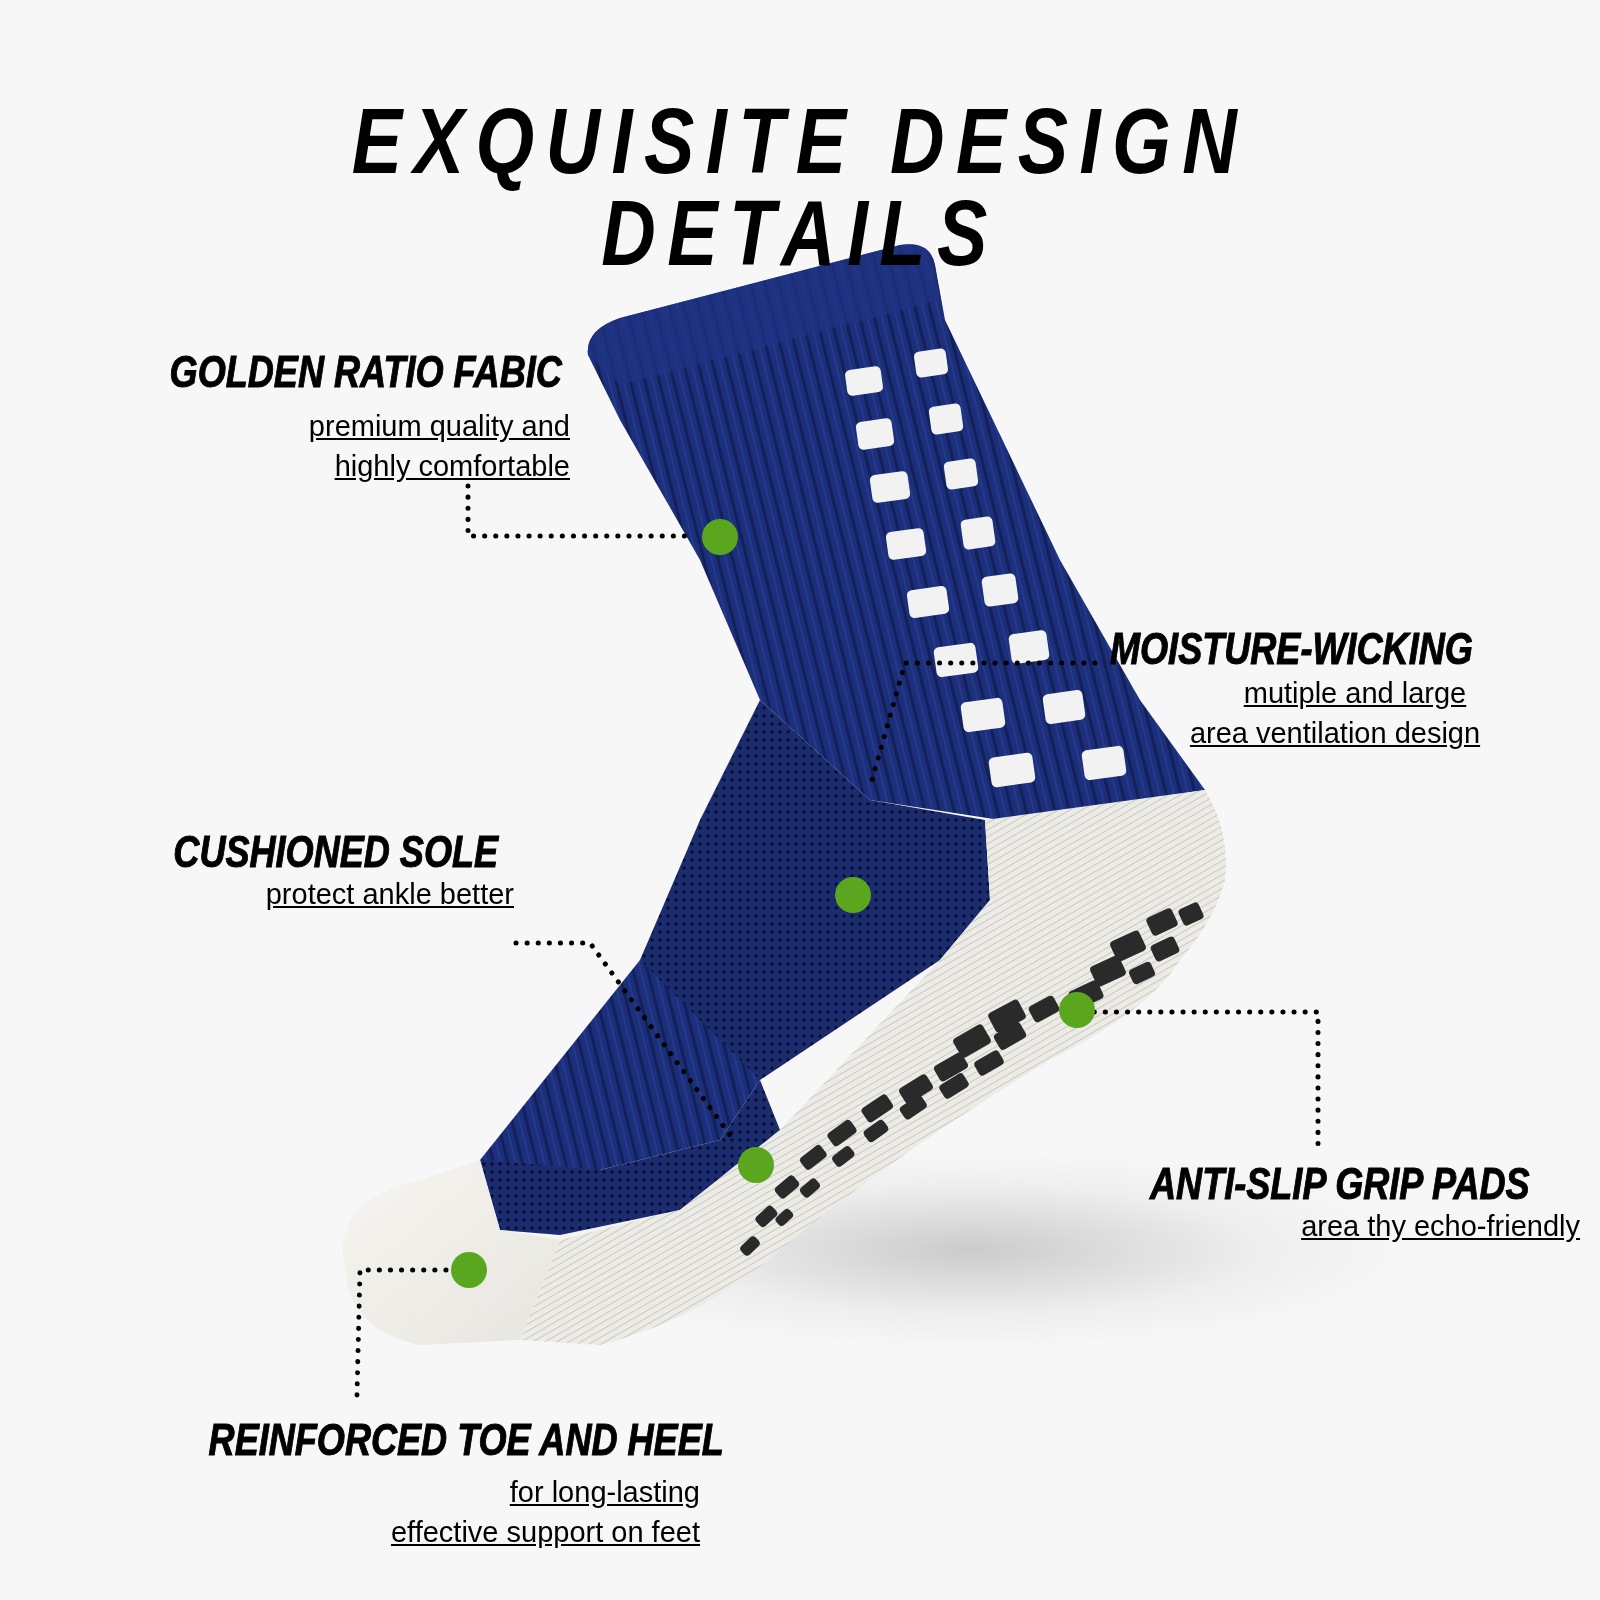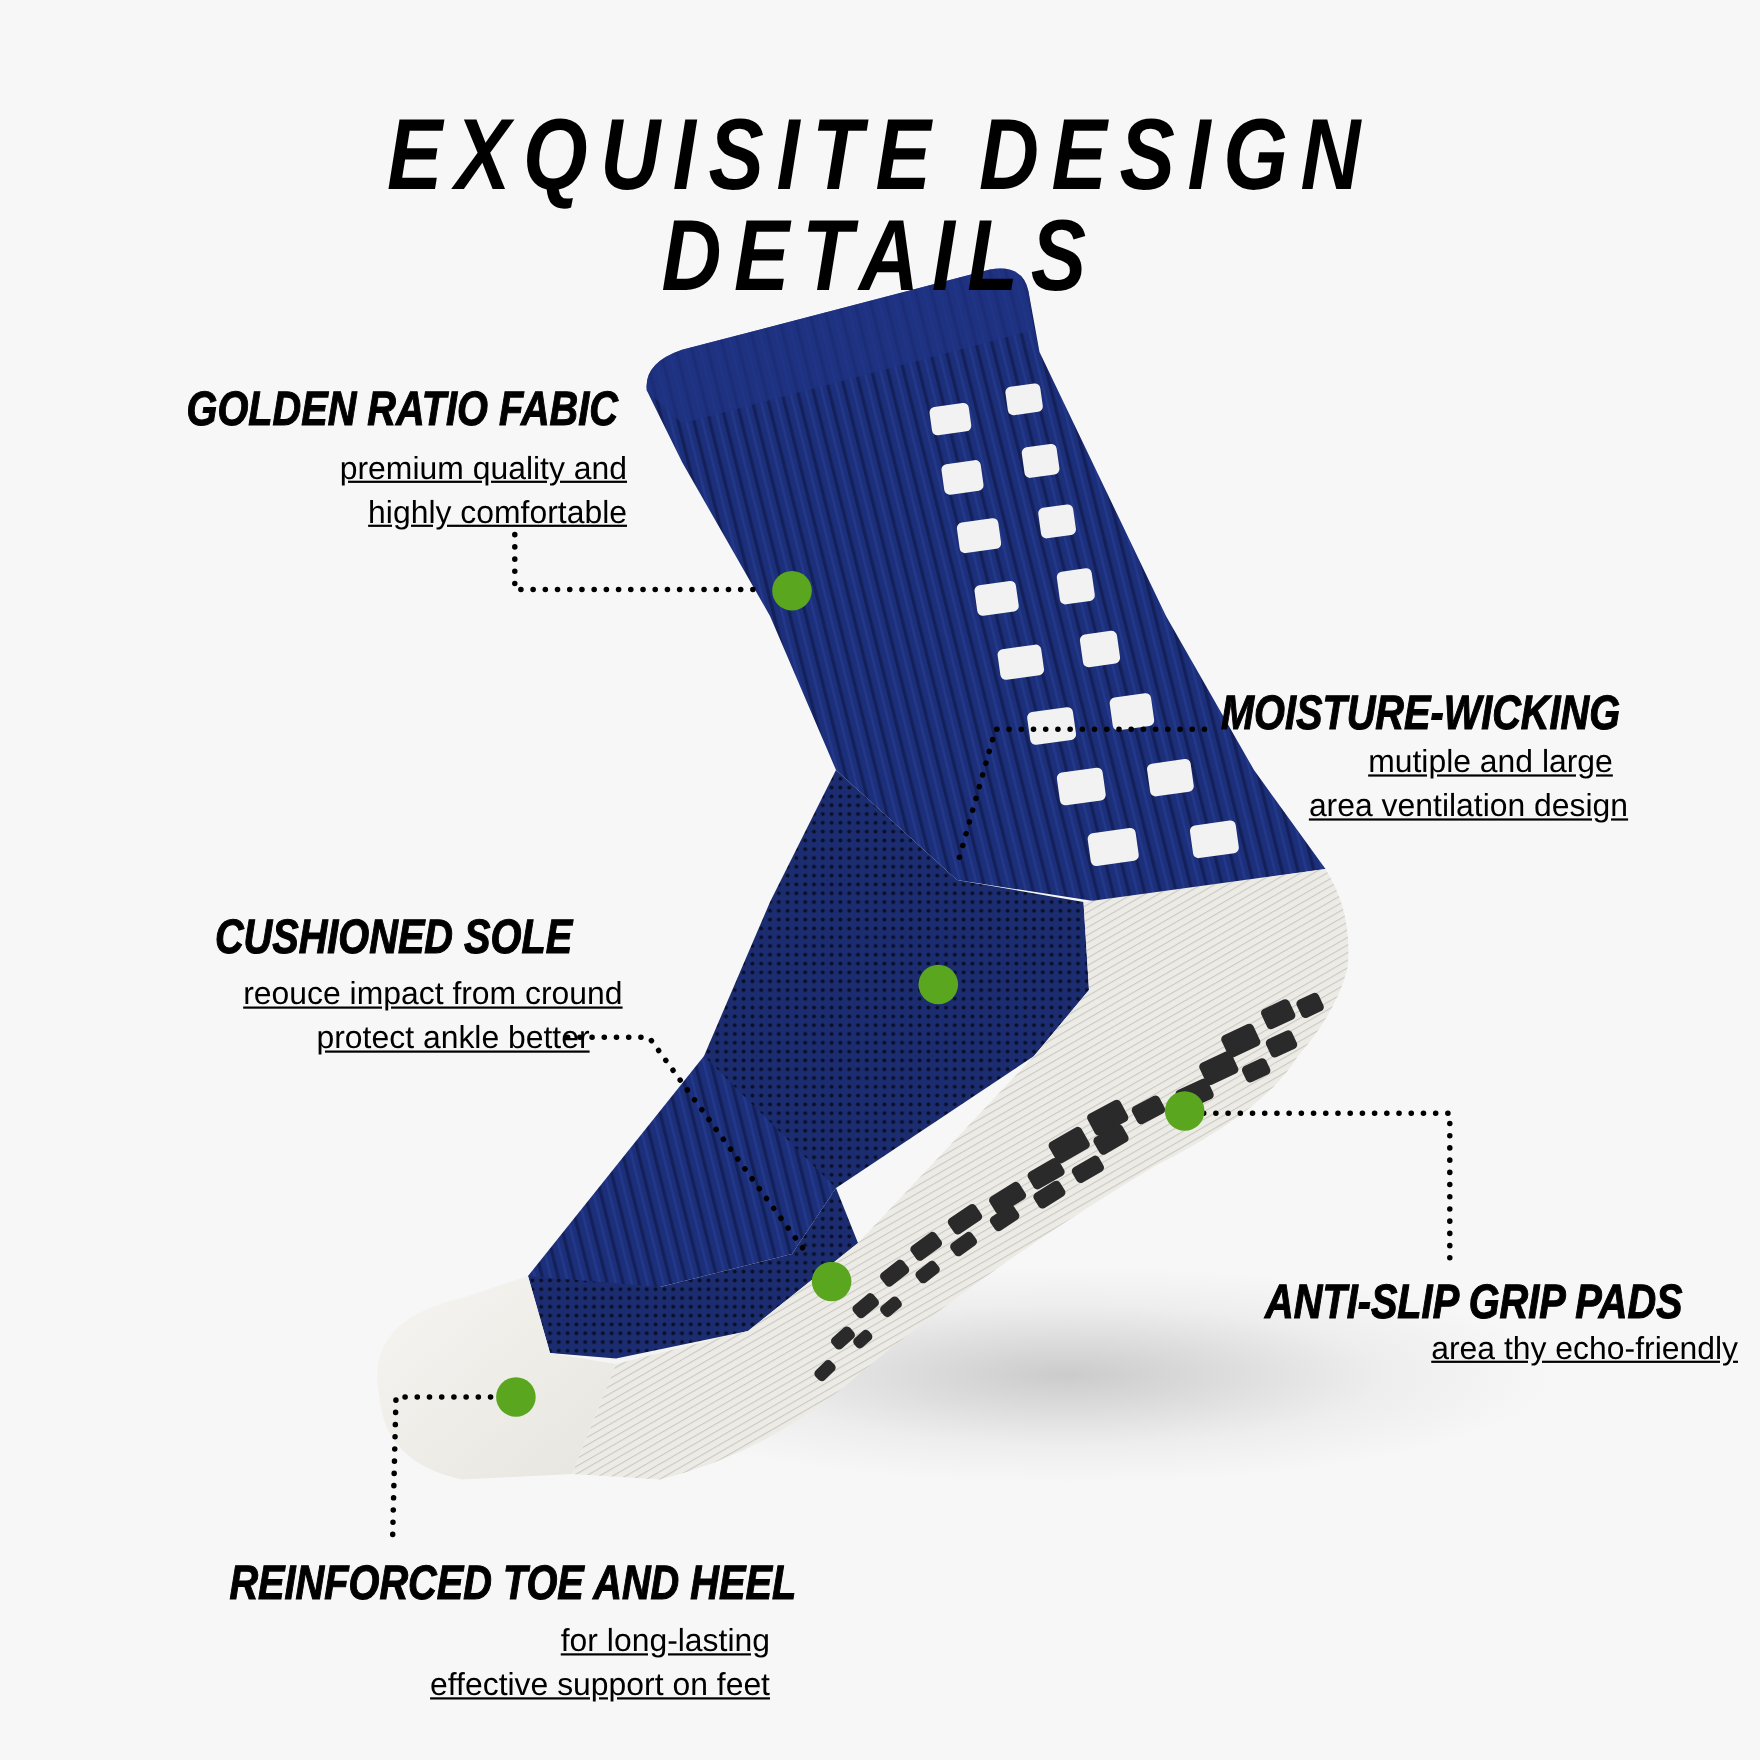--- a/index.html
+++ b/index.html
@@ -154,23 +154,22 @@
   <div class="desc" style="margin-top:12px;">premium quality and</div>
   <div class="desc">highly comfortable</div>
 </div>
 
 <div class="callout" style="left:1110px; top:627px; width:400px; text-align:center;">
   <div class="heading" style="transform-origin:left;">MOISTURE-WICKING</div>
   <div class="desc" style="margin-top:2px; padding-left:90px;">mutiple and large</div>
   <div class="desc" style="padding-left:50px;">area ventilation design</div>
 </div>
 
-<div class="callout" style="left:56px; top:830px; width:510px;">
+<div class="callout" style="left:34px; top:830px; width:510px;">
   <div class="heading">CUSHIONED SOLE</div>
-  <div class="desc" style="margin-top:10px;">reouce impact from cround</div>
   <div class="desc" style="padding-right:30px;">protect ankle better</div>
 </div>
 
 <div class="callout" style="left:1020px; top:1162px; width:560px;">
   <div class="heading">ANTI-SLIP GRIP PADS</div>
   <div class="desc">area thy echo-friendly</div>
 </div>
 
 <div class="callout" style="left:160px; top:1418px; width:540px;">
   <div class="heading">REINFORCED TOE AND HEEL</div>

